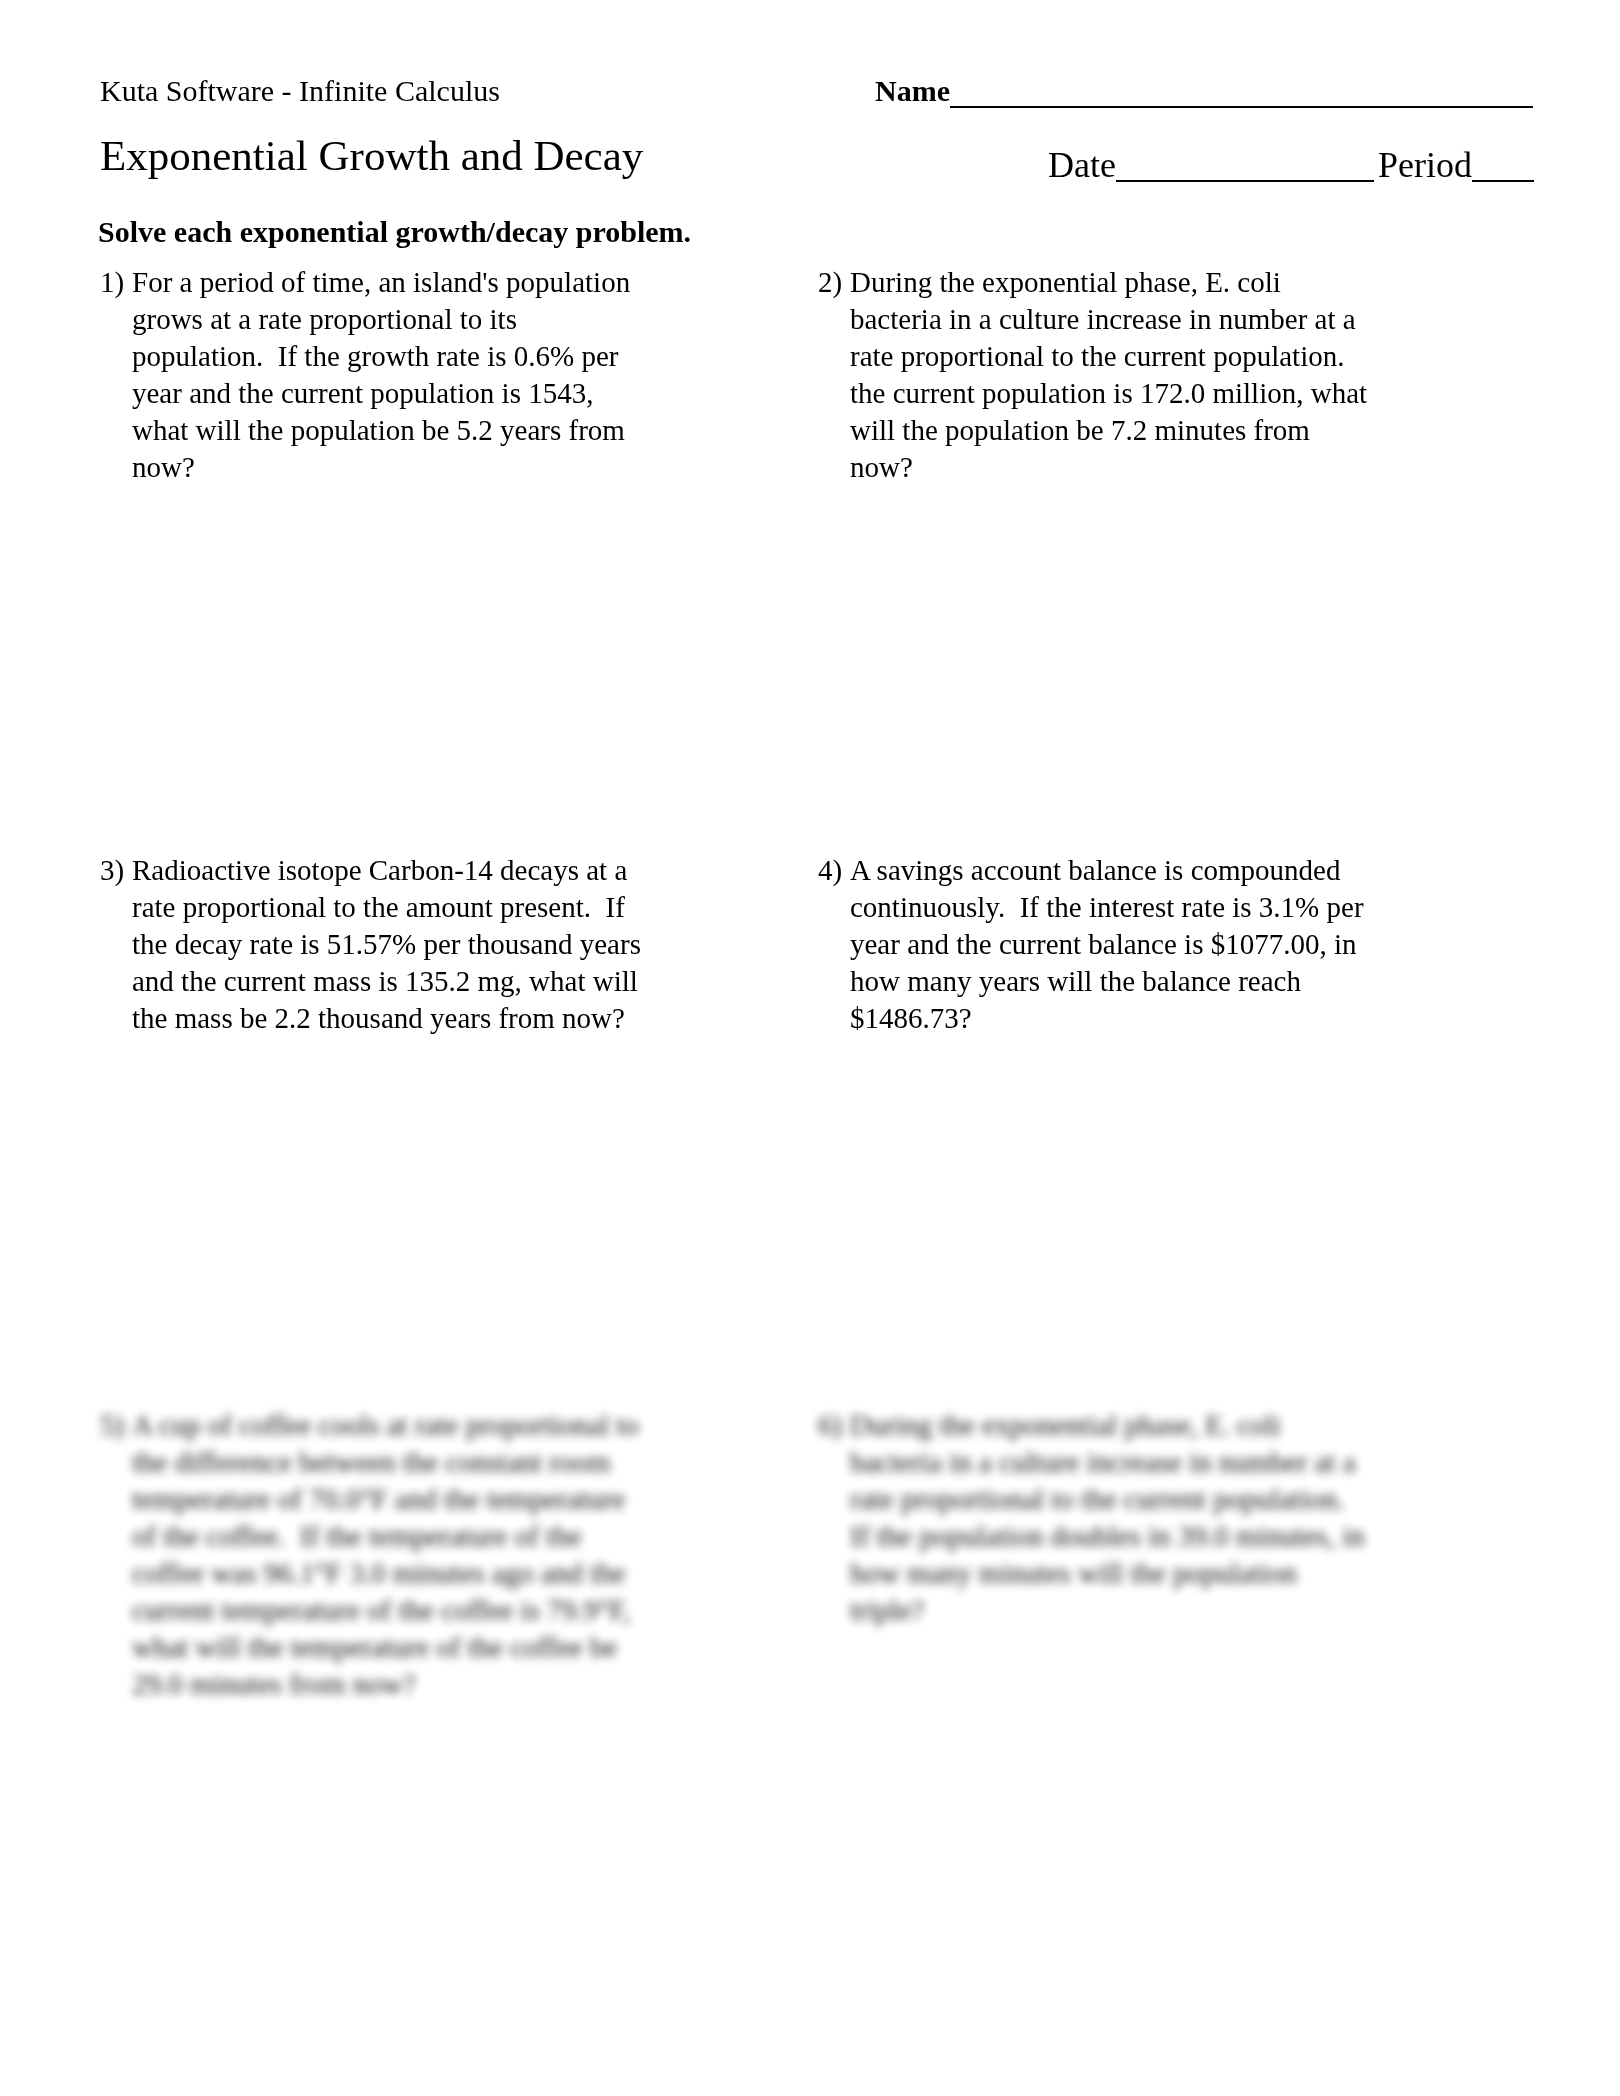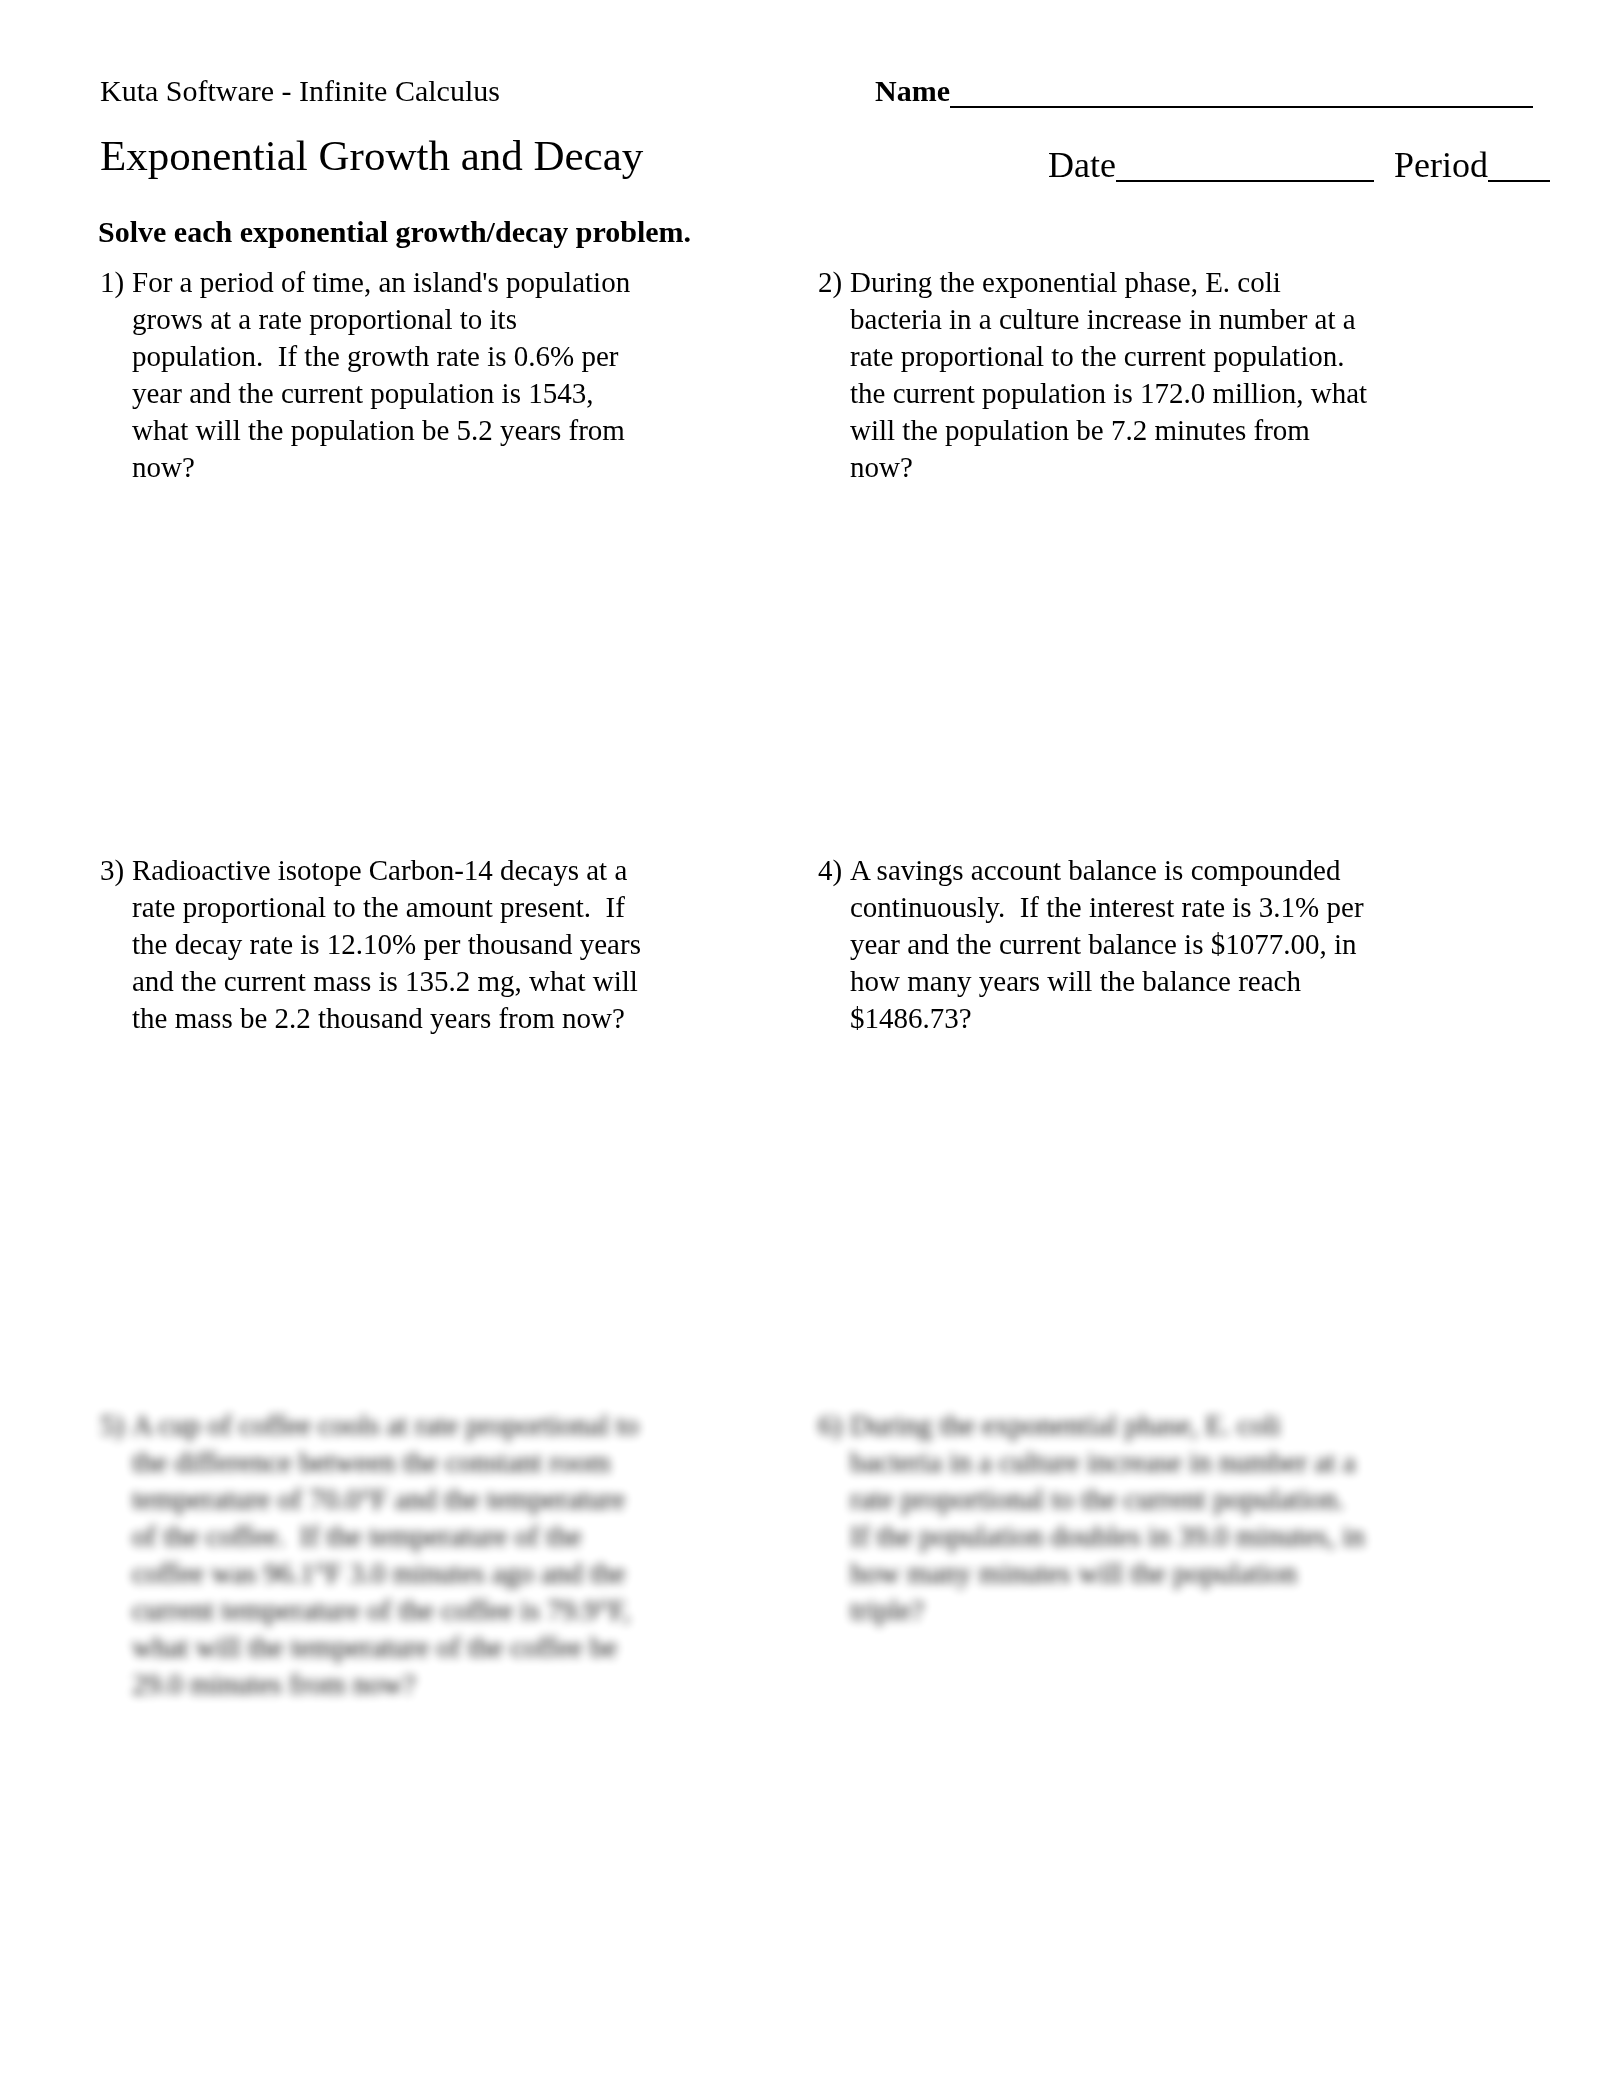--- a/index.html
+++ b/index.html
@@ -30,21 +30,21 @@
   .page-title{
     position:absolute;left:100px;top:132px;
     font-size:43px;line-height:48px;white-space:pre;
   }
   .date-row{
     position:absolute;left:1048px;top:148px;
     display:flex;align-items:center;
     font-size:36px;line-height:34px;
   }
   .date-line{width:258px;}
-  .period-label{margin-left:20px;}
+  .period-label{margin-left:4px;}
   .period-line{width:62px;}
   .instruction{
     position:absolute;left:98px;top:214px;
     font-size:30px;line-height:35px;font-weight:bold;white-space:pre;
   }
   .problem{
     position:absolute;
     display:flex;
     font-size:29px;
     line-height:37px;
@@ -104,21 +104,21 @@
       <div class="line">will the population be 7.2 minutes from</div>
       <div class="line">now?</div>
     </div>
   </div>
 
   <div class="problem p3">
     <div class="pnum">3)</div>
     <div class="ptext">
       <div class="line">Radioactive isotope Carbon-14 decays at a</div>
       <div class="line">rate proportional to the amount present.  If</div>
-      <div class="line">the decay rate is 12.10% per thousand years</div>
+      <div class="line">the decay rate is 51.57% per thousand years</div>
       <div class="line">and the current mass is 135.2 mg, what will</div>
       <div class="line">the mass be 2.2 thousand years from now?</div>
     </div>
   </div>
 
   <div class="problem p4">
     <div class="pnum">4)</div>
     <div class="ptext">
       <div class="line">A savings account balance is compounded</div>
       <div class="line">continuously.  If the interest rate is 3.1% per</div>

